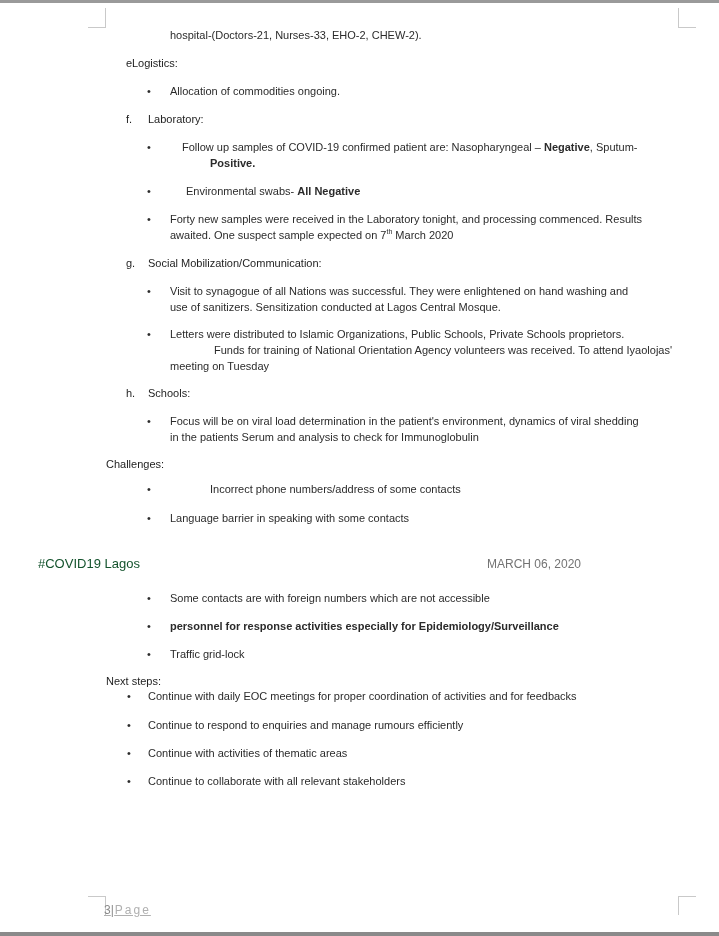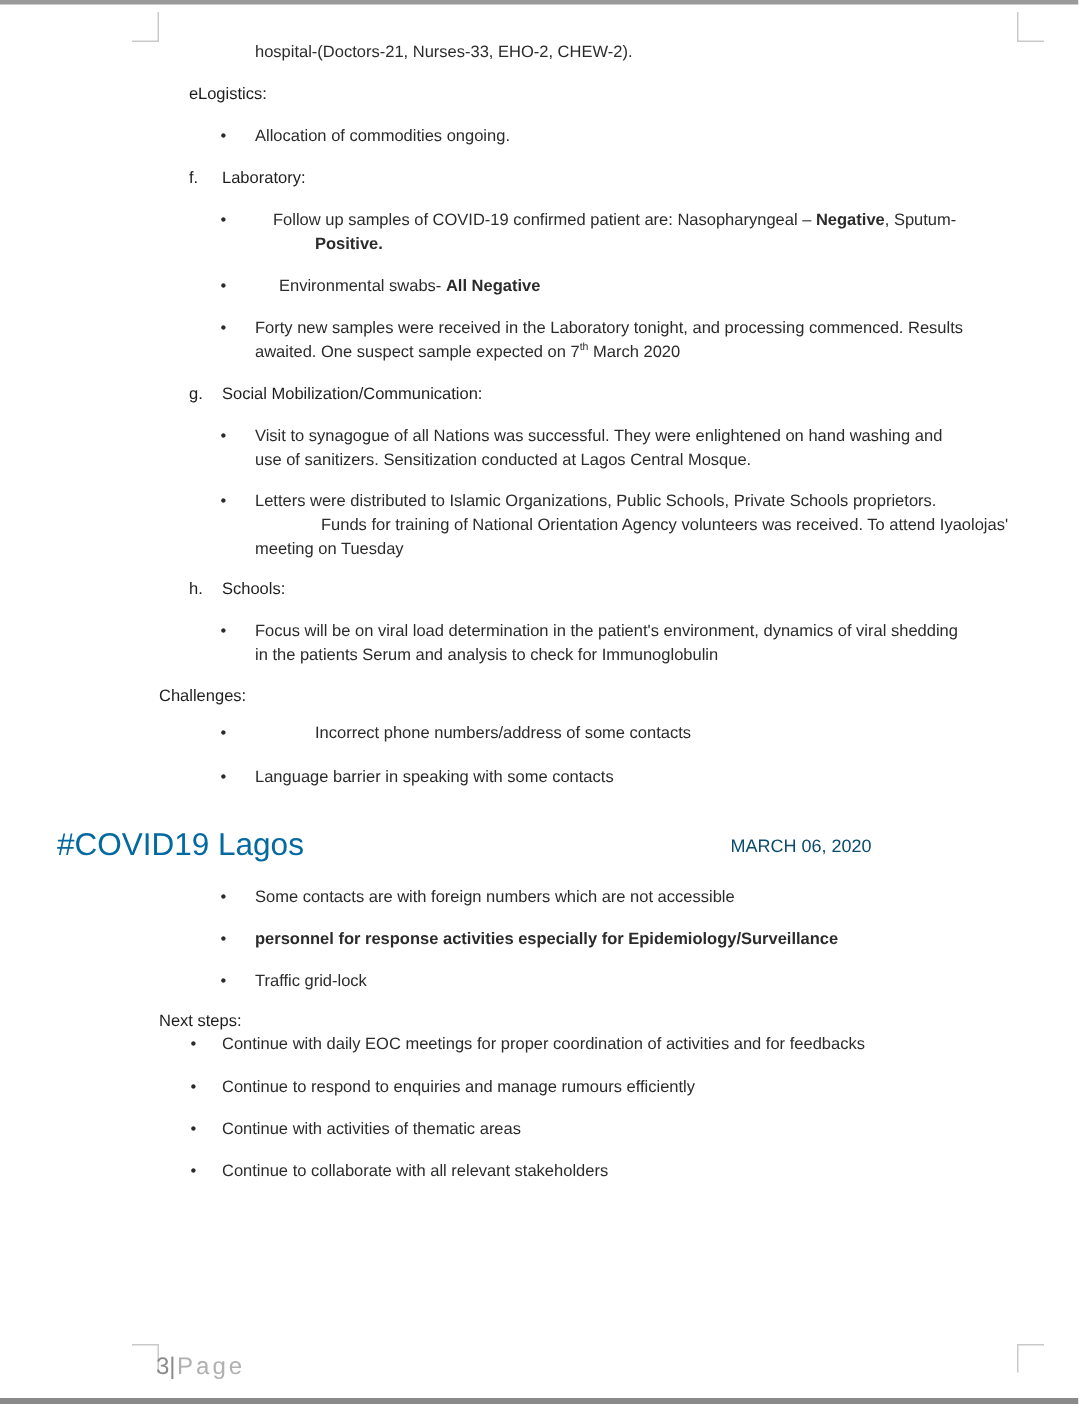--- a/index.html
+++ b/index.html
@@ -12,23 +12,23 @@
   .corner { position:absolute; border-color:#c9c9c9; border-style:solid; border-width:0; }
   .c-tl { left:88px; top:8px; width:17px; height:19px; border-right-width:1px; border-bottom-width:1px; }
   .c-tr { left:678px; top:8px; width:17px; height:19px; border-left-width:1px; border-bottom-width:1px; }
   .c-bl { left:88px; top:896px; width:17px; height:18px; border-right-width:1px; border-top-width:1px; }
   .c-br { left:678px; top:896px; width:17px; height:18px; border-left-width:1px; border-top-width:1px; }
 
   .t { position:absolute; font-size:11px; line-height:15px; white-space:nowrap; }
   .b { font-weight:bold; }
   .head { color:#1e1e1e; }
   .bullet { position:absolute; font-size:11px; line-height:15px; }
-  .big { position:absolute; font-size:21px; line-height:18px; color:#0369a1; }
-  .date { position:absolute; font-size:12px; line-height:15px; color:#0c4a6e; }
-  .footer { position:absolute; left:104px; top:903px; font-size:16px; color:#b0b0b0; letter-spacing:2px; }
+  .big { position:absolute; font-size:13px; line-height:18px; color:#14532d; }
+  .date { position:absolute; font-size:12px; line-height:15px; color:#737373; }
+  .footer { position:absolute; left:104px; top:903px; font-size:12px; color:#b0b0b0; letter-spacing:2px;text-decoration:underline; }
   .footer .num { color:#8a8a8a; letter-spacing:0; }
 </style>
 </head>
 <body>
 
 <div class="top-line"></div>
 <div class="corner c-tl"></div>
 <div class="corner c-tr"></div>
 
 <div class="t" style="left:170px;top:28px;">hospital-(Doctors-21, Nurses-33, EHO-2, CHEW-2).</div>

